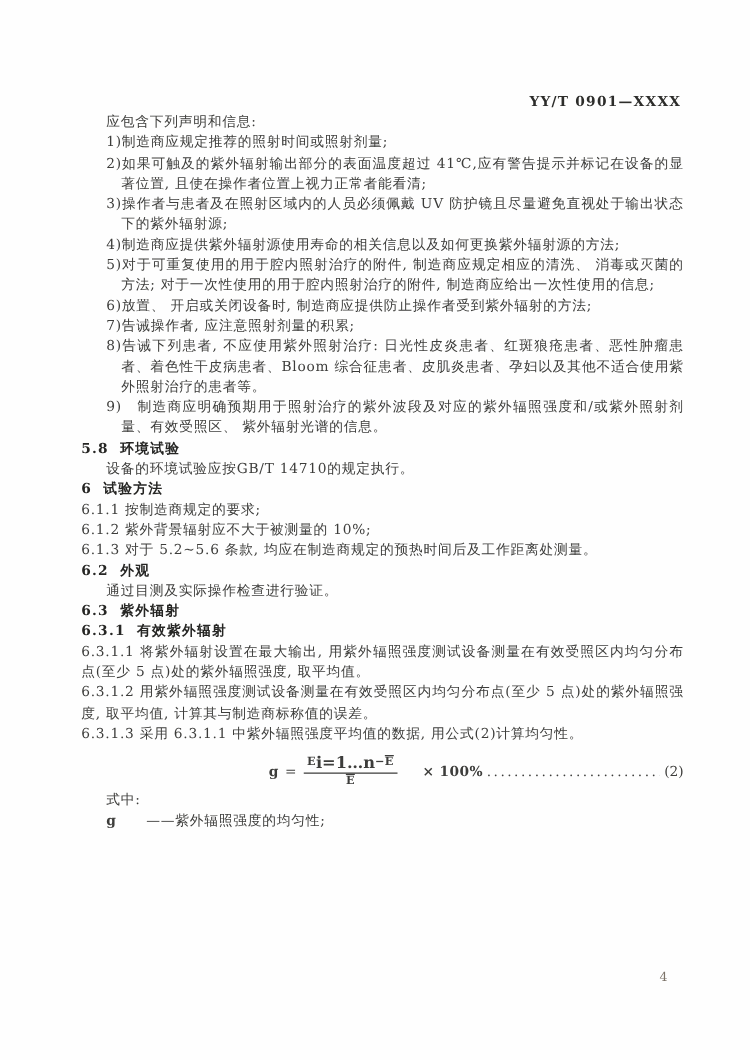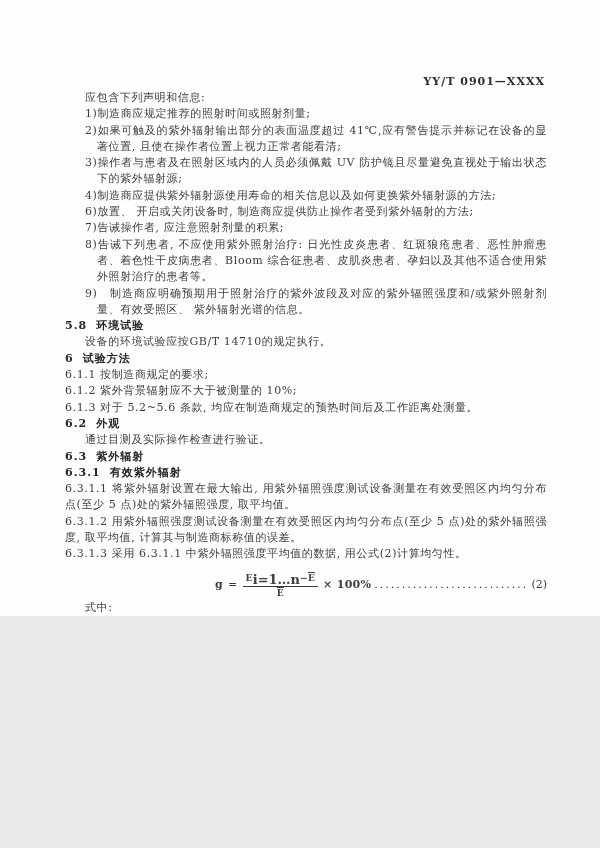--- a/index.html
+++ b/index.html
@@ -3,21 +3,21 @@
 <meta charset="utf-8">
 <style>
   html, body {
     margin: 0;
     padding: 0;
     background: #e9e9e9;
   }
   .page {
     position: relative;
     width: 600px;
-    height: 616px;
+    height: 848px;
     margin: 0 auto;
     background: #fefefe;
     font-family: "DejaVu Serif", "Liberation Serif", serif;
     color: #3d3d3b;
     overflow: hidden;
   }
   .doc-header {
     position: absolute;
     top: 75px;
     right: 55px;
@@ -79,21 +79,21 @@
     font-weight: bold;
   }
   .frac .top {
     display: block;
     border-bottom: 1px solid #3d3d3b;
     padding: 0 3px 1px 3px;
   }
   .frac .bot { display: block; padding-top: 1px; }
   .frac sub { font-size: 13px; letter-spacing: 0; }
   .ebar { text-decoration: overline; }
-  .f-times { margin-left: 5px; font-weight: bold; }
+  .f-times { margin-left: 20px; font-weight: bold; }
   .f-dots {
     flex: 1;
     overflow: hidden;
     white-space: nowrap;
     letter-spacing: 2px;
     margin: 0 3px;
   }
   .f-num { letter-spacing: 0; }
   .p-where { margin-top: 4px; text-indent: 20px; }
   .def-line { margin-top: 0; }
@@ -120,20 +120,21 @@
   <div class="doc-header">YY/T 0901—XXXX</div>
 
   <div class="content">
 
     <div class="list-block">
       <p>应包含下列声明和信息:</p>
       <p class="li">1)制造商应规定推荐的照射时间或照射剂量;</p>
       <p class="li">2)如果可触及的紫外辐射输出部分的表面温度超过 41℃,应有警告提示并标记在设备的显著位置, 且使在操作者位置上视力正常者能看清;</p>
       <p class="li">3)操作者与患者及在照射区域内的人员必须佩戴 UV 防护镜且尽量避免直视处于输出状态下的紫外辐射源;</p>
       <p class="li">4)制造商应提供紫外辐射源使用寿命的相关信息以及如何更换紫外辐射源的方法;</p>
+      <p class="li">5)对于可重复使用的用于腔内照射治疗的附件, 制造商应规定相应的清洗、 消毒或灭菌的方法; 对于一次性使用的用于腔内照射治疗的附件, 制造商应给出一次性使用的信息;</p>
       <p class="li">6)放置、 开启或关闭设备时, 制造商应提供防止操作者受到紫外辐射的方法;</p>
       <p class="li">7)告诫操作者, 应注意照射剂量的积累;</p>
       <p class="li">8)告诫下列患者, 不应使用紫外照射治疗: 日光性皮炎患者、红斑狼疮患者、恶性肿瘤患者、着色性干皮病患者、Bloom 综合征患者、皮肌炎患者、孕妇以及其他不适合使用紫外照射治疗的患者等。</p>
       <p class="li">9)　制造商应明确预期用于照射治疗的紫外波段及对应的紫外辐照强度和/或紫外照射剂量、有效受照区、 紫外辐射光谱的信息。</p>
     </div>
 
     <p class="sec sec58"><span class="sec-num">5.8</span><span>环境试验</span></p>
 
     <p class="body-indent p-s58body">设备的环境试验应按GB/T 14710的规定执行。</p>
 

